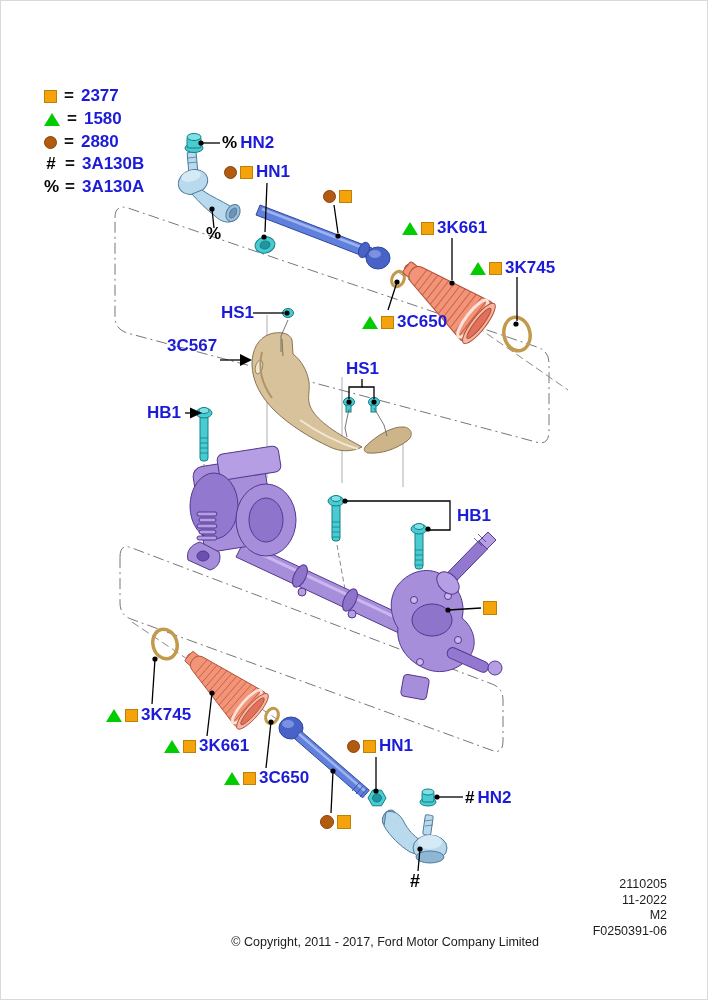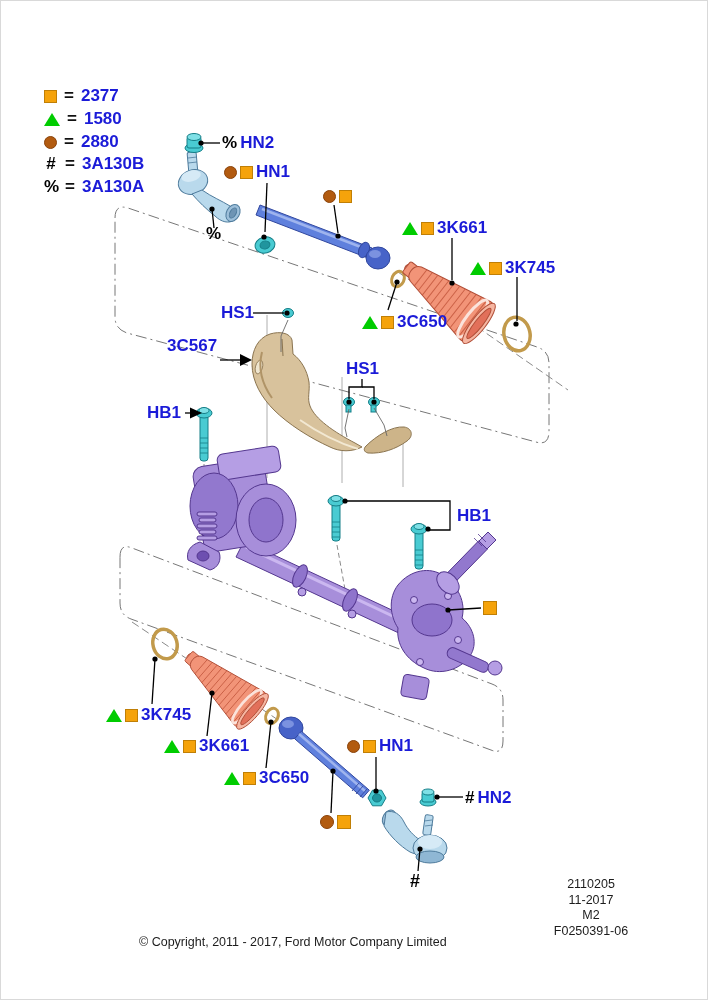--- a/index.html
+++ b/index.html
@@ -19,23 +19,23 @@
   .mk{display:inline-block;flex:0 0 auto;}
   .mk-sq{width:13px;height:13px;background:#f5a30b;border:1px solid #c07f06;box-sizing:border-box;}
   .mk-tri{width:0;height:0;border-left:8px solid transparent;border-right:8px solid transparent;border-bottom:13px solid #00cc00;}
   .mk-dot{width:13px;height:13px;border-radius:50%;background:#b25b10;border:1px solid #8a4209;box-sizing:border-box;}
   .mk-char{color:#000;font-weight:bold;font-size:17px;width:14px;text-align:center;}
   
   .leg-row{position:absolute;left:44px;display:flex;align-items:center;height:22px;
     font-weight:bold;font-size:17px;color:#1b1bd8;gap:7px;}
   .leg-row .eq{color:#111;}
   
-  .doc-block{position:absolute;left:515px;top:877px;width:152px;text-align:center;
+  .doc-block{position:absolute;left:515px;top:877px;width:152px;text-align:right;
     font-size:12.5px;line-height:15.5px;color:#1c1c1c;}
-  .copyright{position:absolute;left:139px;top:935px;width:400px;text-align:left;
+  .copyright{position:absolute;left:139px;top:935px;width:400px;text-align:right;
     font-size:12.5px;color:#1c1c1c;}
 </style>
 </head>
 <body>
 
 <div class="stage">
 
   <svg class="art" width="708" height="1000" viewBox="0 0 708 1000">
 
     <g fill="none" stroke="#777" stroke-width="1" stroke-dasharray="11 4 2 4">
@@ -405,19 +405,19 @@
   <div class="callout" style="left:465px;top:787px">
     <span class="pfx">#</span>
       <span>HN2</span>
   </div>
   <div class="callout" style="left:410px;top:870px;color:#000;font-size:18px">
     <span>#</span>
   </div>
 
   <div class="doc-block">
     <div>2110205</div>
-    <div>11-2017</div>
+    <div>11-2022</div>
     <div>M2</div>
     <div>F0250391-06</div>
   </div>
   <div class="copyright">© Copyright, 2011 - 2017, Ford Motor Company Limited</div>
 
 </div>
 
 </body></html>

